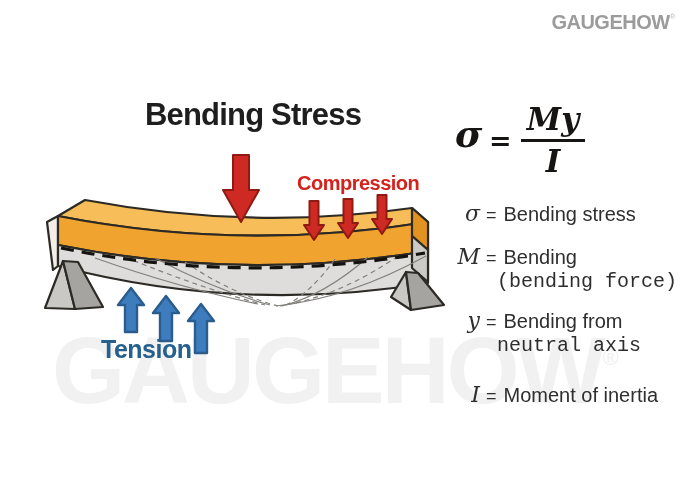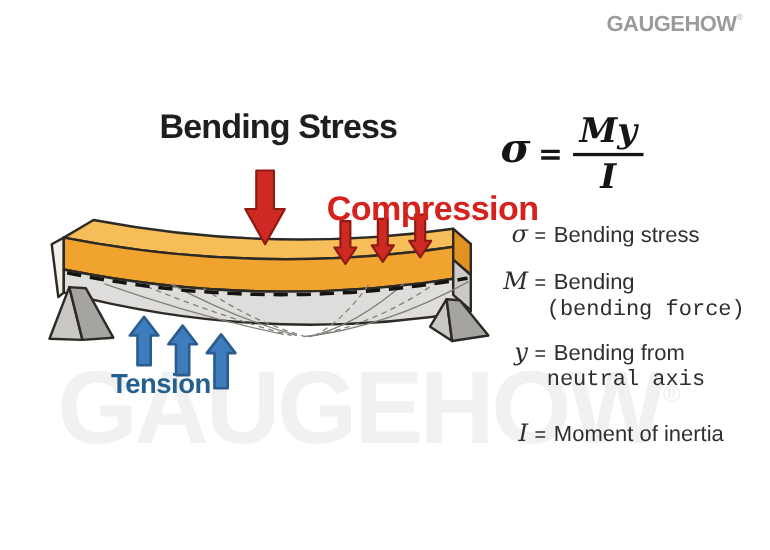--- a/index.html
+++ b/index.html
@@ -41,21 +41,21 @@
   .f-gray{fill:var(--beam_gray);}
   .sup-l{fill:var(--support_light);}
   .sup-d{fill:var(--support_dark);}
   .crack{fill:none;stroke:#82807b;stroke-width:1.2;}
   .crack.d{stroke-dasharray:5 4;}
   .neutral{fill:none;stroke:#15130f;stroke-width:3.2;stroke-dasharray:13 8;}
   .red-arrow{fill:var(--arrow_red_fill);stroke:var(--arrow_red_stroke);stroke-width:2;stroke-linejoin:round;}
   .blue-arrow{fill:var(--arrow_blue_fill);stroke:var(--arrow_blue_stroke);stroke-width:2.4;stroke-linejoin:round;}
 
   
-  #compression-label{left:297px;top:172px;z-index:3;font-size:31px;font-weight:bold;
+  #compression-label{left:297px;top:172px;z-index:3;font-size:20px;font-weight:bold;
     letter-spacing:-0.5px;color:var(--accent_red);}
   #tension-label{left:101px;top:335px;z-index:3;font-size:25px;font-weight:bold;
     letter-spacing:-0.5px;color:var(--accent_blue);}
 
   
   .leg-row{position:absolute;left:448px;z-index:3;display:flex;align-items:baseline;
     color:var(--legend_text);font-size:20px;line-height:1.2;white-space:nowrap;}
   .leg-sym{display:inline-block;width:32px;text-align:right;
     font-family:"DejaVu Serif", serif;font-style:italic;font-size:22px;}
   .leg-eq{margin:0 7px 0 6px;font-size:18px;}

